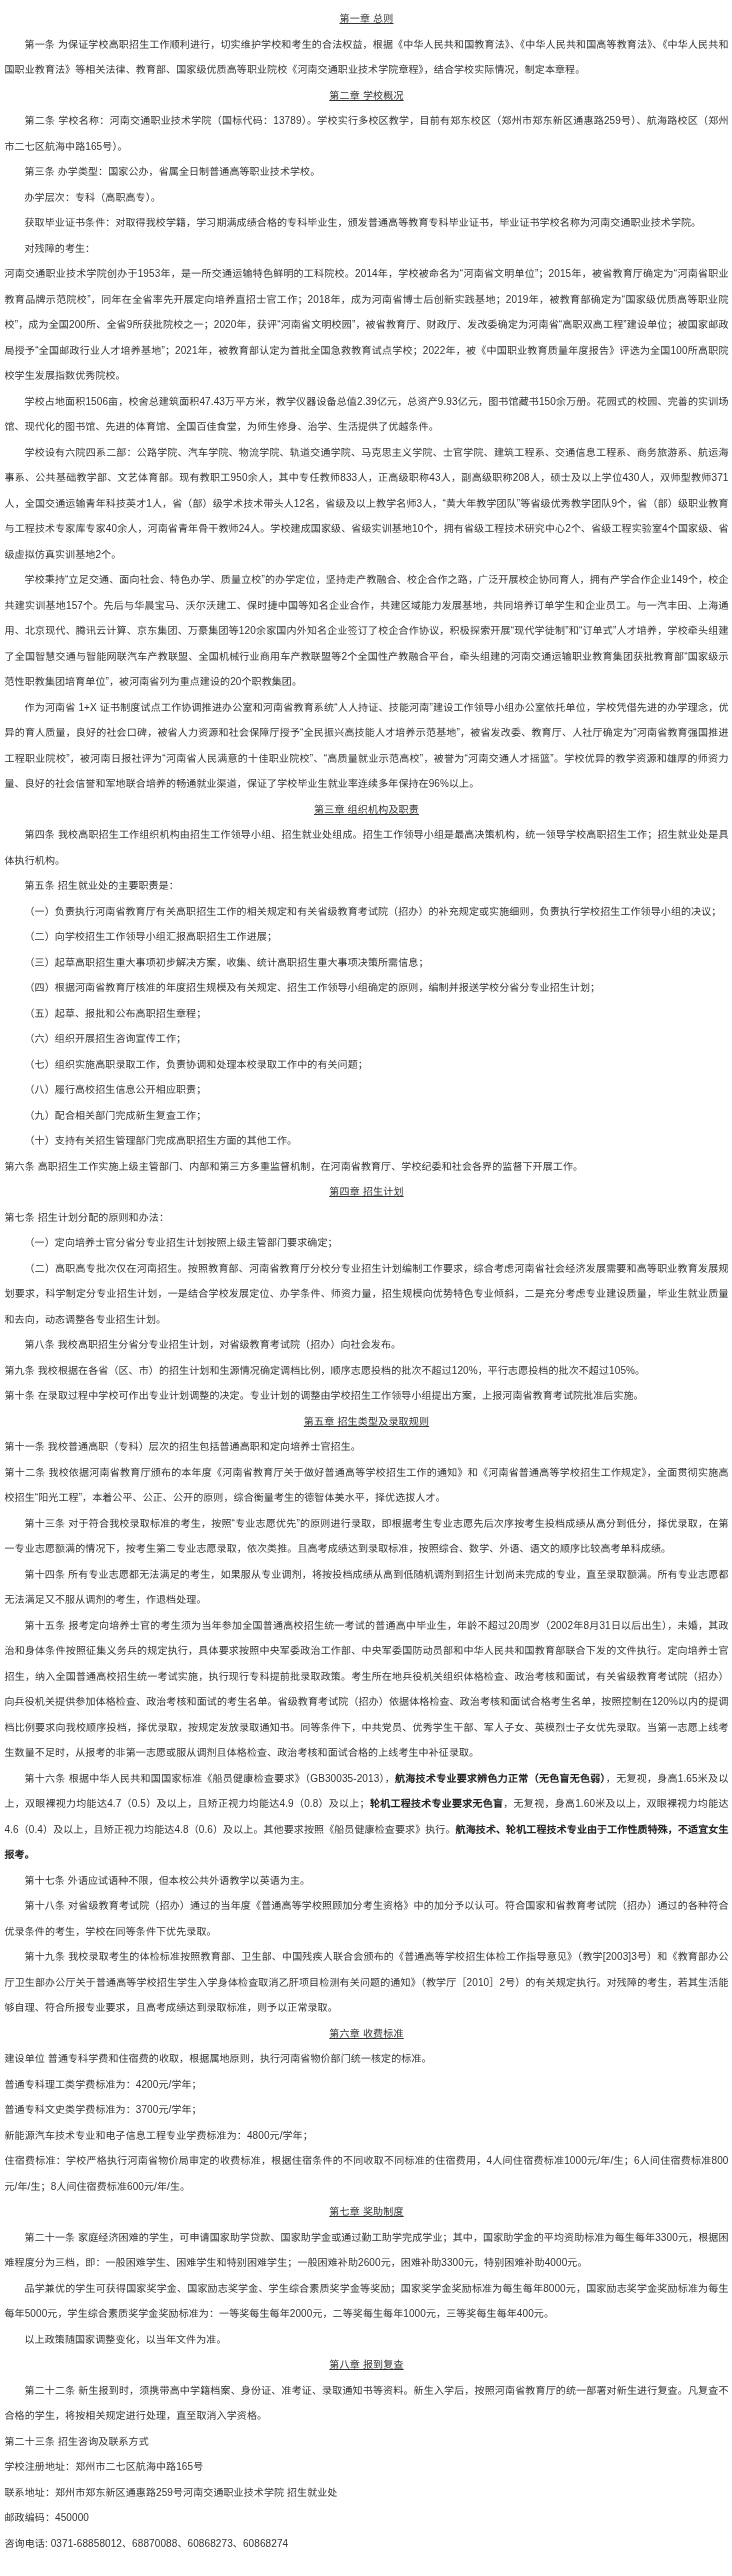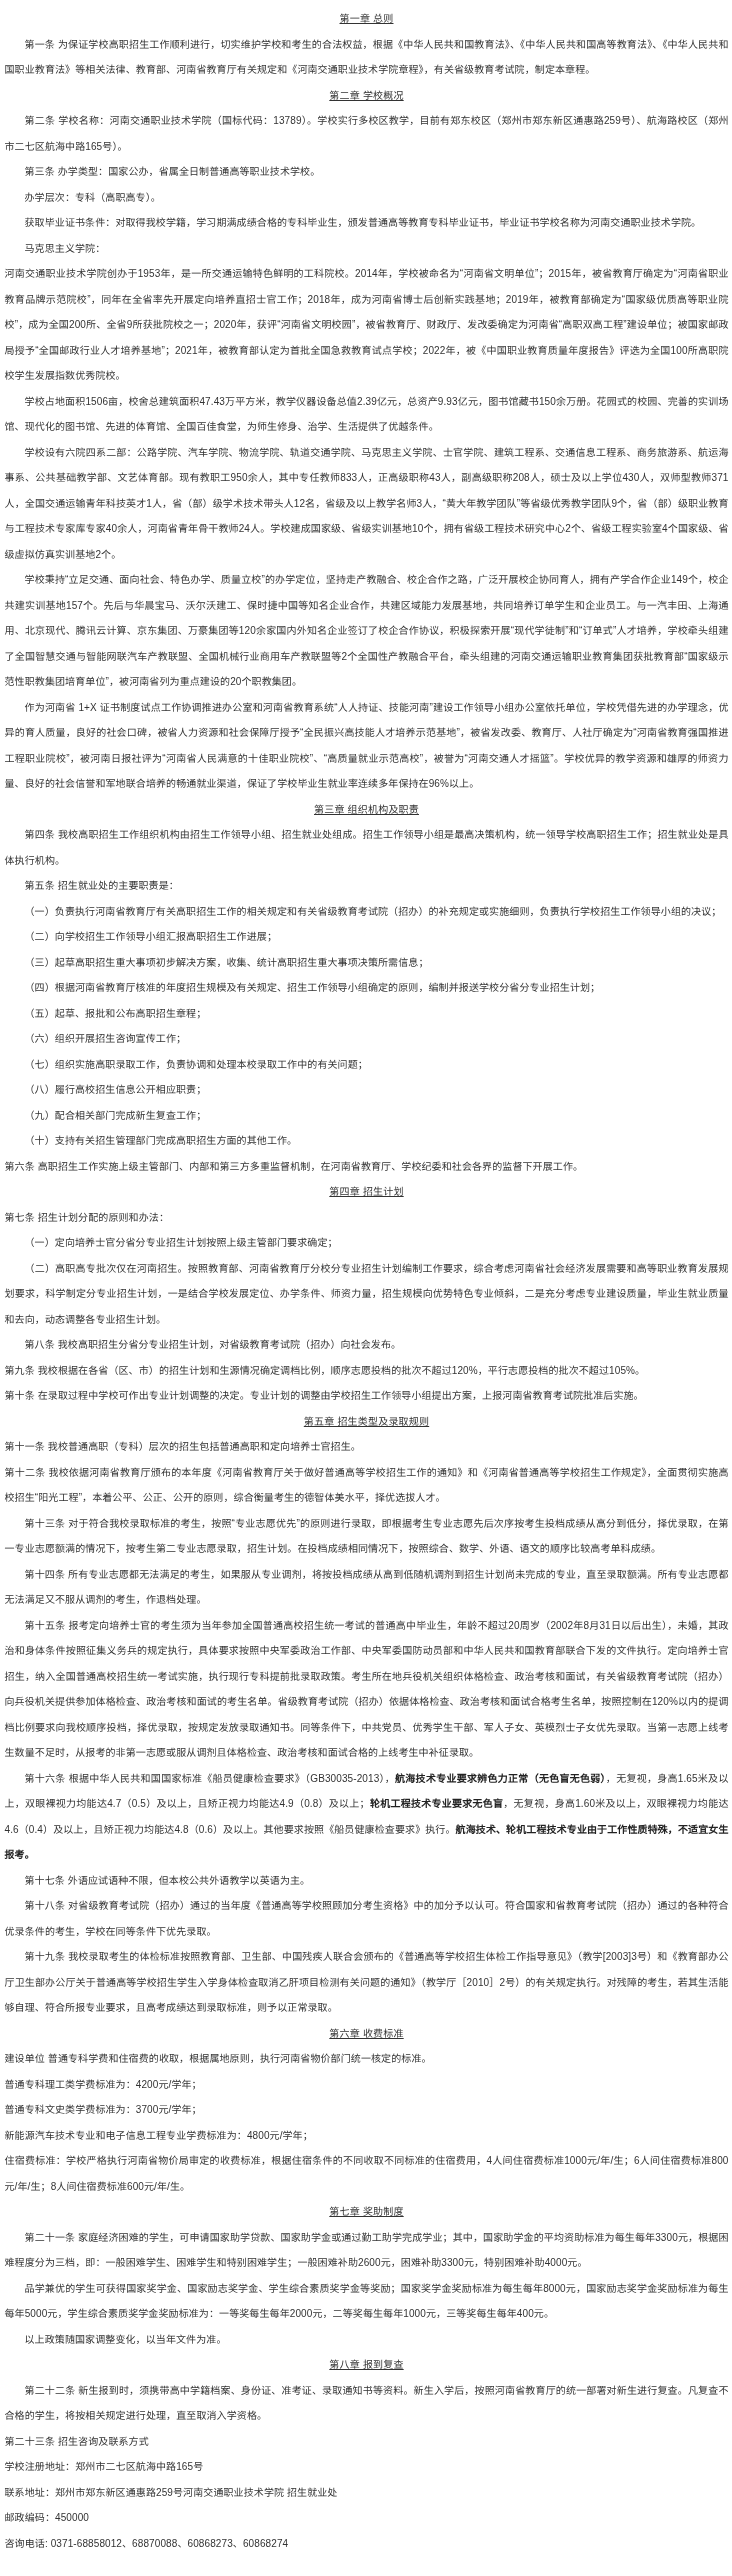--- a/index.html
+++ b/index.html
@@ -49,28 +49,28 @@
     font-weight: bold;
     color: #222222;
   }
 </style>
 </head>
 <body>
 
 <div class="page">
 
   <p class="chapter">第一章 总则</p>
-  <p class="para indent">第一条 为保证学校高职招生工作顺利进行，切实维护学校和考生的合法权益，根据《中华人民共和国教育法》、《中华人民共和国高等教育法》、《中华人民共和国职业教育法》等相关法律、教育部、河南省教育厅有关规定和《河南交通职业技术学院章程》，有关省级教育考试院，制定本章程。</p>
+  <p class="para indent">第一条 为保证学校高职招生工作顺利进行，切实维护学校和考生的合法权益，根据《中华人民共和国教育法》、《中华人民共和国高等教育法》、《中华人民共和国职业教育法》等相关法律、教育部、国家级优质高等职业院校《河南交通职业技术学院章程》，结合学校实际情况，制定本章程。</p>
 
   <p class="chapter">第二章 学校概况</p>
   <p class="para indent">第二条 学校名称：河南交通职业技术学院（国标代码：13789）。学校实行多校区教学，目前有郑东校区（郑州市郑东新区通惠路259号）、航海路校区（郑州市二七区航海中路165号）。</p>
   <p class="para indent">第三条 办学类型：国家公办，省属全日制普通高等职业技术学校。</p>
   <p class="para indent">办学层次：专科（高职高专）。</p>
   <p class="para indent">获取毕业证书条件：对取得我校学籍，学习期满成绩合格的专科毕业生，颁发普通高等教育专科毕业证书，毕业证书学校名称为河南交通职业技术学院。</p>
-  <p class="para indent">马克思主义学院：</p>
+  <p class="para indent">对残障的考生：</p>
   <p class="para noindent">河南交通职业技术学院创办于1953年，是一所交通运输特色鲜明的工科院校。2014年，学校被命名为“河南省文明单位”；2015年，被省教育厅确定为“河南省职业教育品牌示范院校”，同年在全省率先开展定向培养直招士官工作；2018年，成为河南省博士后创新实践基地；2019年，被教育部确定为“国家级优质高等职业院校”，成为全国200所、全省9所获批院校之一；2020年，获评“河南省文明校园”，被省教育厅、财政厅、发改委确定为河南省“高职双高工程”建设单位；被国家邮政局授予“全国邮政行业人才培养基地”；2021年，被教育部认定为首批全国急救教育试点学校；2022年，被《中国职业教育质量年度报告》评选为全国100所高职院校学生发展指数优秀院校。</p>
   <p class="para indent">学校占地面积1506亩，校舍总建筑面积47.43万平方米，教学仪器设备总值2.39亿元，总资产9.93亿元，图书馆藏书150余万册。花园式的校园、完善的实训场馆、现代化的图书馆、先进的体育馆、全国百佳食堂，为师生修身、治学、生活提供了优越条件。</p>
   <p class="para indent">学校设有六院四系二部：公路学院、汽车学院、物流学院、轨道交通学院、马克思主义学院、士官学院、建筑工程系、交通信息工程系、商务旅游系、航运海事系、公共基础教学部、文艺体育部。现有教职工950余人，其中专任教师833人，正高级职称43人，副高级职称208人，硕士及以上学位430人，双师型教师371人，全国交通运输青年科技英才1人，省（部）级学术技术带头人12名，省级及以上教学名师3人，“黄大年教学团队”等省级优秀教学团队9个，省（部）级职业教育与工程技术专家库专家40余人，河南省青年骨干教师24人。学校建成国家级、省级实训基地10个，拥有省级工程技术研究中心2个、省级工程实验室4个国家级、省级虚拟仿真实训基地2个。</p>
   <p class="para indent">学校秉持“立足交通、面向社会、特色办学、质量立校”的办学定位，坚持走产教融合、校企合作之路，广泛开展校企协同育人，拥有产学合作企业149个，校企共建实训基地157个。先后与华晨宝马、沃尔沃建工、保时捷中国等知名企业合作，共建区域能力发展基地，共同培养订单学生和企业员工。与一汽丰田、上海通用、北京现代、腾讯云计算、京东集团、万豪集团等120余家国内外知名企业签订了校企合作协议，积极探索开展“现代学徒制”和“订单式”人才培养，学校牵头组建了全国智慧交通与智能网联汽车产教联盟、全国机械行业商用车产教联盟等2个全国性产教融合平台，牵头组建的河南交通运输职业教育集团获批教育部“国家级示范性职教集团培育单位”，被河南省列为重点建设的20个职教集团。</p>
   <p class="para indent">作为河南省 1+X 证书制度试点工作协调推进办公室和河南省教育系统“人人持证、技能河南”建设工作领导小组办公室依托单位，学校凭借先进的办学理念，优异的育人质量，良好的社会口碑，被省人力资源和社会保障厅授予“全民振兴高技能人才培养示范基地”，被省发改委、教育厅、人社厅确定为“河南省教育强国推进工程职业院校”，被河南日报社评为“河南省人民满意的十佳职业院校”、“高质量就业示范高校”，被誉为“河南交通人才摇篮”。学校优异的教学资源和雄厚的师资力量、良好的社会信誉和军地联合培养的畅通就业渠道，保证了学校毕业生就业率连续多年保持在96%以上。</p>
 
   <p class="chapter">第三章 组织机构及职责</p>
   <p class="para indent">第四条 我校高职招生工作组织机构由招生工作领导小组、招生就业处组成。招生工作领导小组是最高决策机构，统一领导学校高职招生工作；招生就业处是具体执行机构。</p>
   <p class="para indent">第五条 招生就业处的主要职责是：</p>
   <p class="para indent">（一）负责执行河南省教育厅有关高职招生工作的相关规定和有关省级教育考试院（招办）的补充规定或实施细则，负责执行学校招生工作领导小组的决议；</p>
@@ -89,21 +89,21 @@
   <p class="para noindent">第七条 招生计划分配的原则和办法：</p>
   <p class="para indent">（一）定向培养士官分省分专业招生计划按照上级主管部门要求确定；</p>
   <p class="para indent">（二）高职高专批次仅在河南招生。按照教育部、河南省教育厅分校分专业招生计划编制工作要求，综合考虑河南省社会经济发展需要和高等职业教育发展规划要求，科学制定分专业招生计划，一是结合学校发展定位、办学条件、师资力量，招生规模向优势特色专业倾斜，二是充分考虑专业建设质量，毕业生就业质量和去向，动态调整各专业招生计划。</p>
   <p class="para indent">第八条 我校高职招生分省分专业招生计划，对省级教育考试院（招办）向社会发布。</p>
   <p class="para noindent">第九条 我校根据在各省（区、市）的招生计划和生源情况确定调档比例，顺序志愿投档的批次不超过120%，平行志愿投档的批次不超过105%。</p>
   <p class="para noindent">第十条 在录取过程中学校可作出专业计划调整的决定。专业计划的调整由学校招生工作领导小组提出方案，上报河南省教育考试院批准后实施。</p>
 
   <p class="chapter">第五章 招生类型及录取规则</p>
   <p class="para noindent">第十一条 我校普通高职（专科）层次的招生包括普通高职和定向培养士官招生。</p>
   <p class="para noindent">第十二条 我校依据河南省教育厅颁布的本年度《河南省教育厅关于做好普通高等学校招生工作的通知》和《河南省普通高等学校招生工作规定》，全面贯彻实施高校招生“阳光工程”，本着公平、公正、公开的原则，综合衡量考生的德智体美水平，择优选拔人才。</p>
-  <p class="para indent">第十三条 对于符合我校录取标准的考生，按照“专业志愿优先”的原则进行录取，即根据考生专业志愿先后次序按考生投档成绩从高分到低分，择优录取，在第一专业志愿额满的情况下，按考生第二专业志愿录取，招生计划。在投档成绩相同情况下，按照综合、数学、外语、语文的顺序比较高考单科成绩。</p>
+  <p class="para indent">第十三条 对于符合我校录取标准的考生，按照“专业志愿优先”的原则进行录取，即根据考生专业志愿先后次序按考生投档成绩从高分到低分，择优录取，在第一专业志愿额满的情况下，按考生第二专业志愿录取，依次类推。且高考成绩达到录取标准，按照综合、数学、外语、语文的顺序比较高考单科成绩。</p>
   <p class="para indent">第十四条 所有专业志愿都无法满足的考生，如果服从专业调剂，将按投档成绩从高到低随机调剂到招生计划尚未完成的专业，直至录取额满。所有专业志愿都无法满足又不服从调剂的考生，作退档处理。</p>
   <p class="para indent">第十五条 报考定向培养士官的考生须为当年参加全国普通高校招生统一考试的普通高中毕业生，年龄不超过20周岁（2002年8月31日以后出生），未婚，其政治和身体条件按照征集义务兵的规定执行，具体要求按照中央军委政治工作部、中央军委国防动员部和中华人民共和国教育部联合下发的文件执行。定向培养士官招生，纳入全国普通高校招生统一考试实施，执行现行专科提前批录取政策。考生所在地兵役机关组织体格检查、政治考核和面试，有关省级教育考试院（招办）向兵役机关提供参加体格检查、政治考核和面试的考生名单。省级教育考试院（招办）依据体格检查、政治考核和面试合格考生名单，按照控制在120%以内的提调档比例要求向我校顺序投档，择优录取，按规定发放录取通知书。同等条件下，中共党员、优秀学生干部、军人子女、英模烈士子女优先录取。当第一志愿上线考生数量不足时，从报考的非第一志愿或服从调剂且体格检查、政治考核和面试合格的上线考生中补征录取。</p>
   <p class="para indent"><span>第十六条 根据中华人民共和国国家标准《船员健康检查要求》（GB30035-2013），</span><span class="b">航海技术专业要求辨色力正常（无色盲无色弱）</span><span>，无复视，身高1.65米及以上，双眼裸视力均能达4.7（0.5）及以上，且矫正视力均能达4.9（0.8）及以上；</span><span class="b">轮机工程技术专业要求无色盲</span><span>，无复视，身高1.60米及以上，双眼裸视力均能达4.6（0.4）及以上，且矫正视力均能达4.8（0.6）及以上。其他要求按照《船员健康检查要求》执行。</span><span class="b">航海技术、轮机工程技术专业由于工作性质特殊，不适宜女生报考。</span></p>
   <p class="para indent">第十七条 外语应试语种不限，但本校公共外语教学以英语为主。</p>
   <p class="para indent">第十八条 对省级教育考试院（招办）通过的当年度《普通高等学校照顾加分考生资格》中的加分予以认可。符合国家和省教育考试院（招办）通过的各种符合优录条件的考生，学校在同等条件下优先录取。</p>
   <p class="para indent">第十九条 我校录取考生的体检标准按照教育部、卫生部、中国残疾人联合会颁布的《普通高等学校招生体检工作指导意见》（教学[2003]3号）和《教育部办公厅卫生部办公厅关于普通高等学校招生学生入学身体检查取消乙肝项目检测有关问题的通知》（教学厅［2010］2号）的有关规定执行。对残障的考生，若其生活能够自理、符合所报专业要求，且高考成绩达到录取标准，则予以正常录取。</p>
 
   <p class="chapter">第六章 收费标准</p>
   <p class="para noindent">建设单位 普通专科学费和住宿费的收取，根据属地原则，执行河南省物价部门统一核定的标准。</p>
   <p class="para noindent">普通专科理工类学费标准为：4200元/学年；</p>

